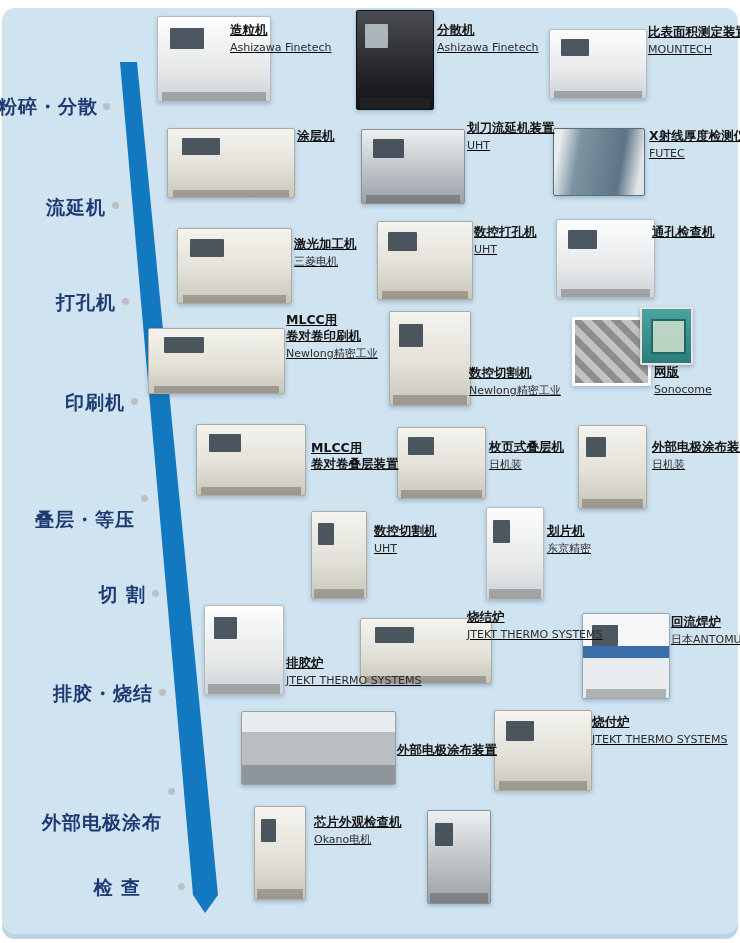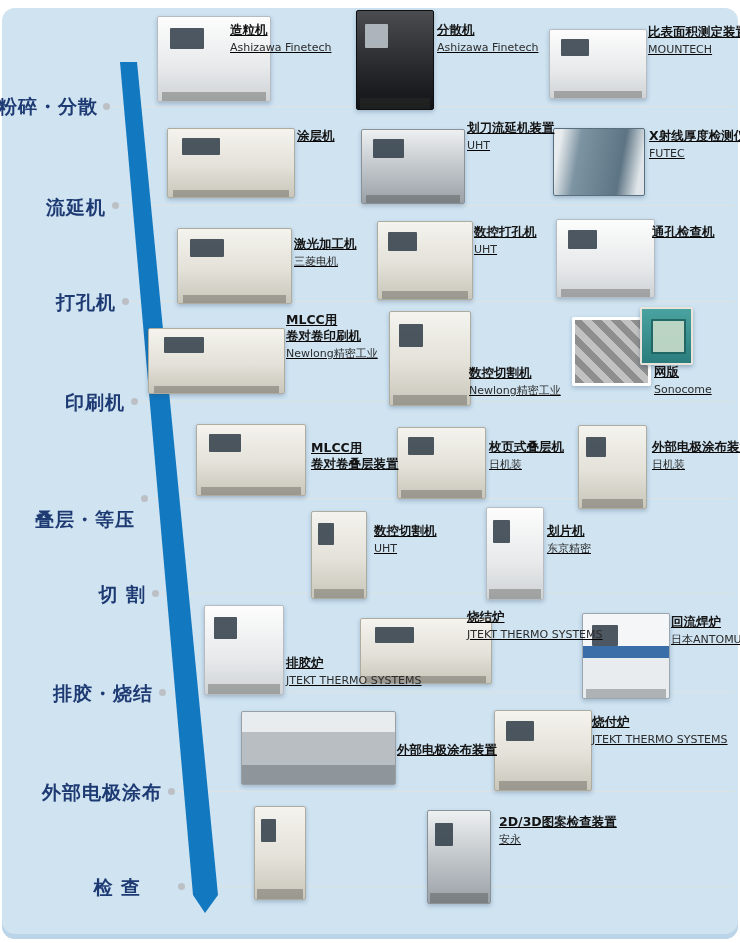--- a/index.html
+++ b/index.html
@@ -63,21 +63,21 @@
     <polygon points="120,62 137,62 218,895 205,913 193,895" fill="#1278bf"></polygon>
   </svg>
 
   <div class="stage" style="right:642px;top:95px">粉碎・分散</div>
   <div class="stage" style="right:634px;top:196px">流延机</div>
   <div class="stage" style="right:624px;top:291px">打孔机</div>
   <div class="stage" style="right:615px;top:391px">印刷机</div>
   <div class="stage" style="right:605px;top:508px">叠层・等压</div>
   <div class="stage" style="right:594px;top:583px">切 割</div>
   <div class="stage" style="right:587px;top:682px">排胶・烧结</div>
-  <div class="stage" style="right:578px;top:781px">外部电极涂布</div>
+  <div class="stage" style="right:578px;top:811px">外部电极涂布</div>
   <div class="stage" style="right:599px;top:876px">检 查</div>
 
   <div class="ph t-white" style="left:157px;top:16px;width:112px;height:84px"></div>
   <div class="ph t-dark" style="left:356px;top:10px;width:76px;height:98px"></div>
   <div class="ph t-white" style="left:549px;top:29px;width:96px;height:68px"></div>
   <div class="ph t-ivory" style="left:167px;top:128px;width:126px;height:68px"></div>
   <div class="ph t-steel" style="left:361px;top:129px;width:102px;height:73px"></div>
   <div class="ph t-slate plain" style="left:553px;top:128px;width:90px;height:66px"></div>
   <div class="ph t-ivory" style="left:177px;top:228px;width:113px;height:74px"></div>
   <div class="ph t-ivory" style="left:377px;top:221px;width:94px;height:77px"></div>
@@ -180,17 +180,17 @@
     <div class="mtitle">回流焊炉</div>
     <div class="mcompany">日本ANTOMU</div>
   </div>
   <div class="mlabel" style="left:397px;top:742px">
     <div class="mtitle">外部电极涂布装置</div>
   </div>
   <div class="mlabel" style="left:592px;top:714px">
     <div class="mtitle">烧付炉</div>
     <div class="mcompany">JTEKT THERMO SYSTEMS</div>
   </div>
-  <div class="mlabel" style="left:499px;top:814px">
-    <div class="mtitle">2D/3D图案检查装置</div>
-    <div class="mcompany">安永</div>
+  <div class="mlabel" style="left:314px;top:814px">
+    <div class="mtitle">芯片外观检查机</div>
+    <div class="mcompany">Okano电机</div>
   </div>
 </div>
 
 </body></html>

